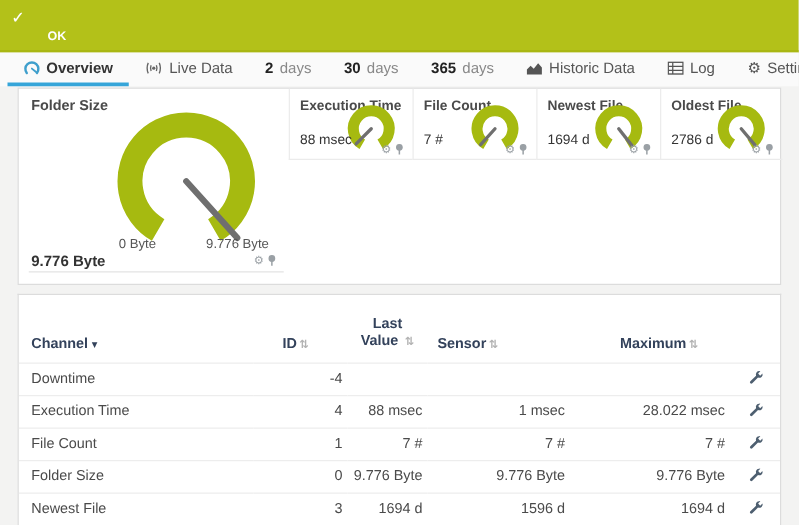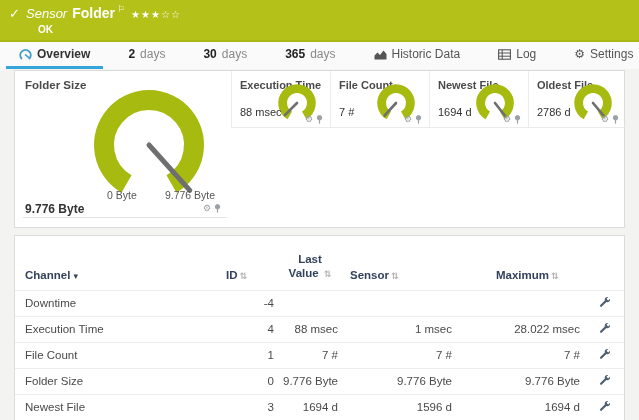--- a/index.html
+++ b/index.html
@@ -12,37 +12,37 @@
   
   .topbar{position:absolute;left:0;top:0;width:639px;height:40px;background:#b3c119;border-bottom:2px solid #a9b713;color:#fff;}
   .topbar .check{position:absolute;left:9px;top:6px;font-size:13px;font-weight:bold;}
   .topbar .line1{position:absolute;left:26px;top:4px;white-space:nowrap;}
   .kind{font-style:italic;font-size:13px;margin-right:5px;}
   .sensor-title{font-weight:bold;font-size:14px;}
   .flag{font-size:9px;vertical-align:super;margin-left:2px;}
   .stars{font-size:10px;letter-spacing:1px;margin-left:6px;}
   .status-ok{position:absolute;left:38px;top:24px;font-size:10px;font-weight:bold;}
   
-  .tabbar{position:absolute;left:0;top:42px;width:639px;height:27px;background:#fafafa;display:flex;align-items:stretch;padding-left:6px;box-sizing:border-box;gap:12px;}
+  .tabbar{position:absolute;left:0;top:42px;width:639px;height:27px;background:#fafafa;display:flex;align-items:stretch;padding-left:6px;box-sizing:border-box;}
   .tab{display:flex;align-items:center;gap:5px;padding:0 13px;font-size:12px;color:#555;border-bottom:3px solid transparent;cursor:pointer;white-space:nowrap;}
   .tab.active{border-bottom-color:#36a5d9;color:#333;font-weight:bold;}
   .tab .tab-num{color:#222;font-weight:bold;}
   .tab .tab-label{color:inherit;}
   .tab .dim{color:#888;font-weight:normal;}
   .tab-ico{display:inline-flex;align-items:center;color:#666;}
   .tab-ico svg{display:block;}
   .gear-glyph{font-size:12px;color:#555;line-height:1;}
   
   .gcard{position:absolute;left:14px;top:70px;width:611px;height:158px;background:#fff;border:1px solid #dcdcdc;box-sizing:border-box;}
   .msec{position:absolute;left:0;top:0;width:216px;height:156px;}
   .gtitle{position:absolute;left:10px;top:8px;font-size:11.5px;font-weight:bold;color:#4a4a4a;}
   .main-svg{position:absolute;left:72px;top:12px;}
   .garc{fill:none;stroke:#a6ba10;}
   .gneedle{stroke:#6f6f6f;stroke-linecap:round;}
-  .scale-min{position:absolute;left:80px;top:118px;width:54px;text-align:center;font-size:10.5px;color:#555;}
+  .scale-min{position:absolute;left:80px;top:118px;width:54px;text-align:left;font-size:10.5px;color:#555;}
   .scale-max{position:absolute;left:140px;top:118px;width:70px;text-align:center;font-size:10.5px;color:#555;}
   .main-value{position:absolute;left:10px;top:131px;font-size:12px;font-weight:bold;color:#333;}
   .msec-line{position:absolute;left:8px;right:4px;top:146px;border-top:1px solid #e4e4e4;}
   .gicons{position:absolute;display:flex;align-items:center;gap:3px;}
   .msec .gicons{right:10px;top:133px;}
   .gear{font-size:9px;color:#9aa0a5;line-height:1;cursor:pointer;}
   .pin{fill:#9aa0a5;stroke:#9aa0a5;cursor:pointer;}
   .pin line{stroke-width:1.2;}
   .gsec{position:absolute;top:0;height:57px;border-left:1px solid #ececec;border-bottom:1px solid #ebebeb;box-sizing:border-box;}
   .gsec .gtitle{left:8px;top:8px;font-size:11px;}
@@ -69,38 +69,47 @@
   td.c-num{text-align:right;padding-right:4px;}
   td.c-ico{text-align:center;}
   .wrench{display:inline-block;width:12px;height:12px;cursor:pointer;}
   .wrench svg{display:block;fill:#4e5f70;}
 </style>
 </head>
 <body>
 
 <div class="topbar">
   <span class="check">✓</span>
-  <div class="line1">
-    <span class="kind">Sensor</span><span class="sensor-title">Folder</span><span class="flag">⚐</span><span class="stars"><span>★★★</span><span>☆☆</span></span>
-  </div>
   <div class="status-ok">OK</div>
 </div>
 
 <div class="tabbar" id="tabbar">
     <div class="tab active">
     <span class="tab-ico">
         <span>
     <svg width="13" height="13" viewBox="0 0 14 14">
             <path d="M2.6 11.2 A5.6 5.6 0 1 1 11.4 11.2" fill="none" stroke="#3f9fcc" stroke-width="2.1" stroke-linecap="round"></path>
             <line x1="7" y1="7.4" x2="10.6" y2="10.4" stroke="#3f9fcc" stroke-width="1.6" stroke-linecap="round"></line>
           </svg>
   </span>
       </span>
 
     <span class="tab-label">Overview</span>
+  </div>
+    <div class="tab">
+    <span class="tab-ico">
+        <span>
+    <svg width="14" height="11" viewBox="0 0 14 10">
+            <path d="M2.6 0.8 Q0.8 5 2.6 9.2 M11.4 0.8 Q13.2 5 11.4 9.2 M4.9 2.7 Q3.9 5 4.9 7.3 M9.1 2.7 Q10.1 5 9.1 7.3" fill="none" stroke="#666" stroke-width="1.1"></path>
+            <circle cx="7" cy="5" r="1.3" fill="#666"></circle>
+          </svg>
+  </span>
+      </span>
+
+    <span class="tab-label">Live Data</span>
   </div>
     <div class="tab">
 
     <b class="tab-num">2</b>
     <span class="tab-label dim">days</span>
   </div>
     <div class="tab">
 
     <b class="tab-num">30</b>
     <span class="tab-label dim">days</span>

